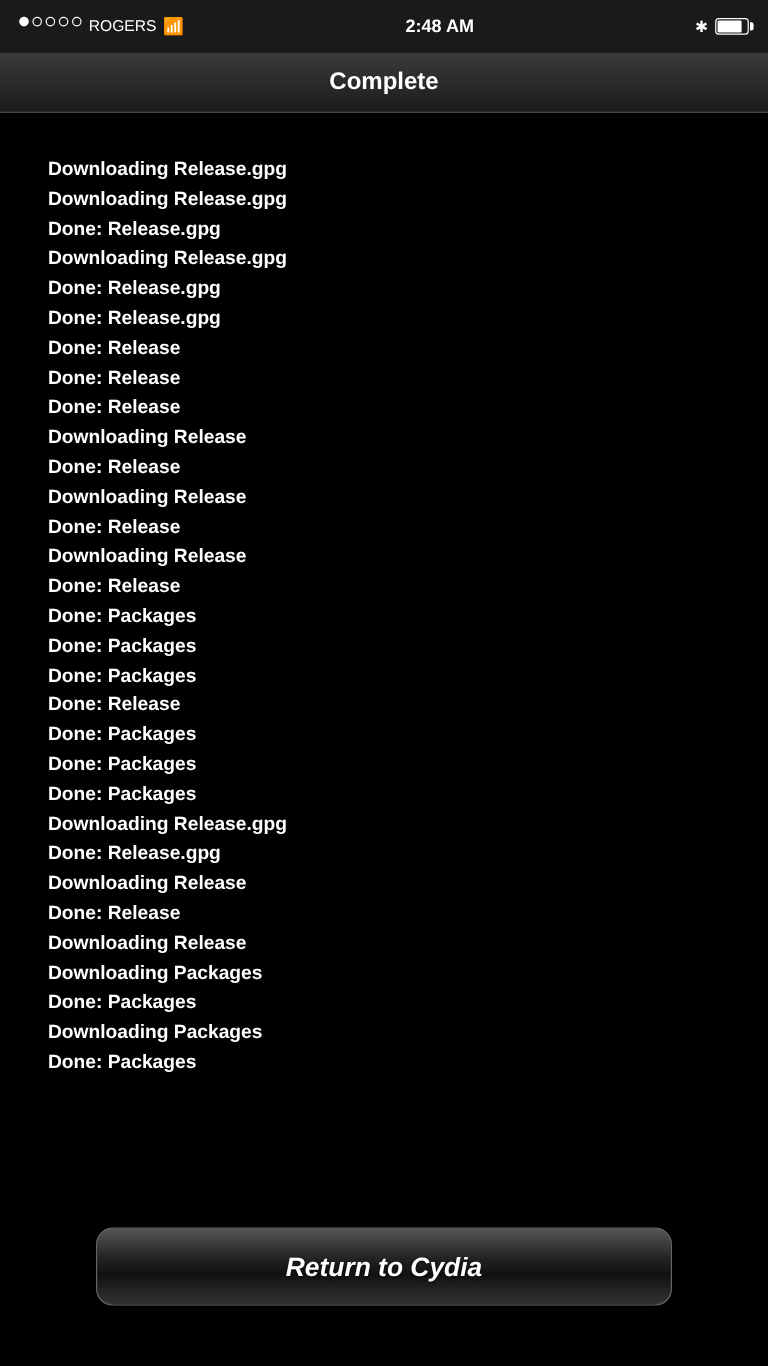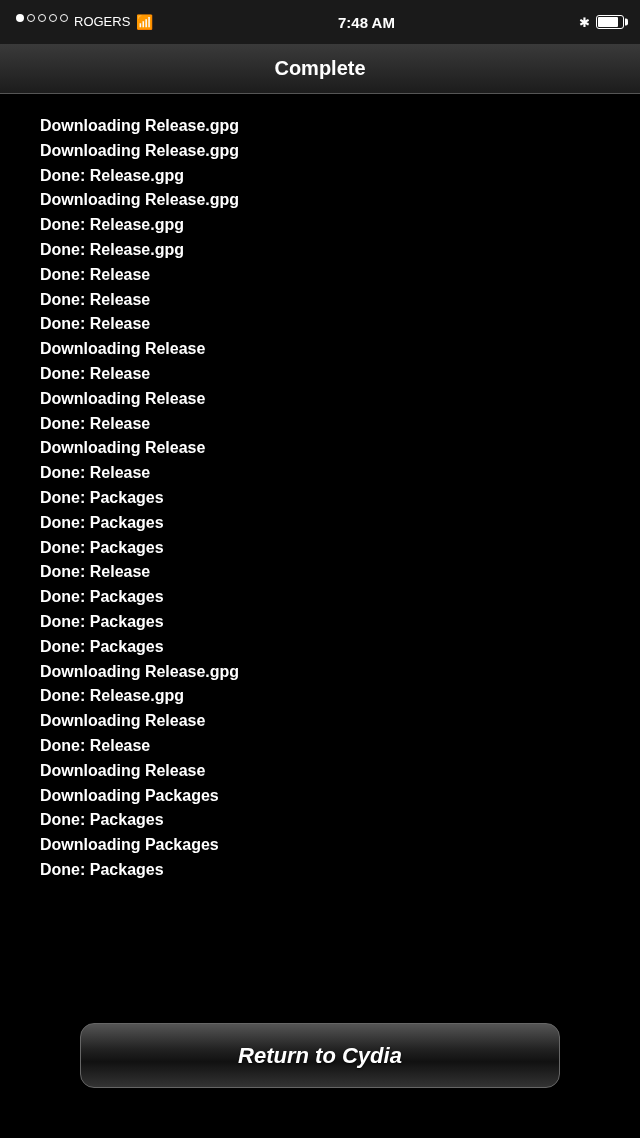--- a/index.html
+++ b/index.html
@@ -106,21 +106,21 @@
     }
 
     .nav-title {
       font-size: 20px;
       font-weight: bold;
       color: #fff;
     }
 
     
     .content {
-      padding: 20px 40px 20px 40px;
+      padding: 36px 40px 20px 40px;
       flex: 1;
     }
 
     .log-line {
       font-size: 16px;
       font-weight: bold;
       color: #fff;
       line-height: 1.55;
     }
 
@@ -164,21 +164,21 @@
     <div class="signal-dots">
       <div class="signal-dot dot-filled"></div>
       <div class="signal-dot dot-empty"></div>
       <div class="signal-dot dot-empty"></div>
       <div class="signal-dot dot-empty"></div>
       <div class="signal-dot dot-empty"></div>
     </div>
     <span>ROGERS</span>
     <span class="wifi-icon">📶</span>
   </div>
-  <div class="status-center">7:48 AM</div>
+  <div class="status-center">2:48 AM</div>
   <div class="status-right">
     <span style="font-size:13px;">✱</span>
     <div class="battery">
       <div class="battery-fill"></div>
     </div>
   </div>
 </div>
 
 <div class="nav-bar">
   <span class="nav-title">Complete</span>

